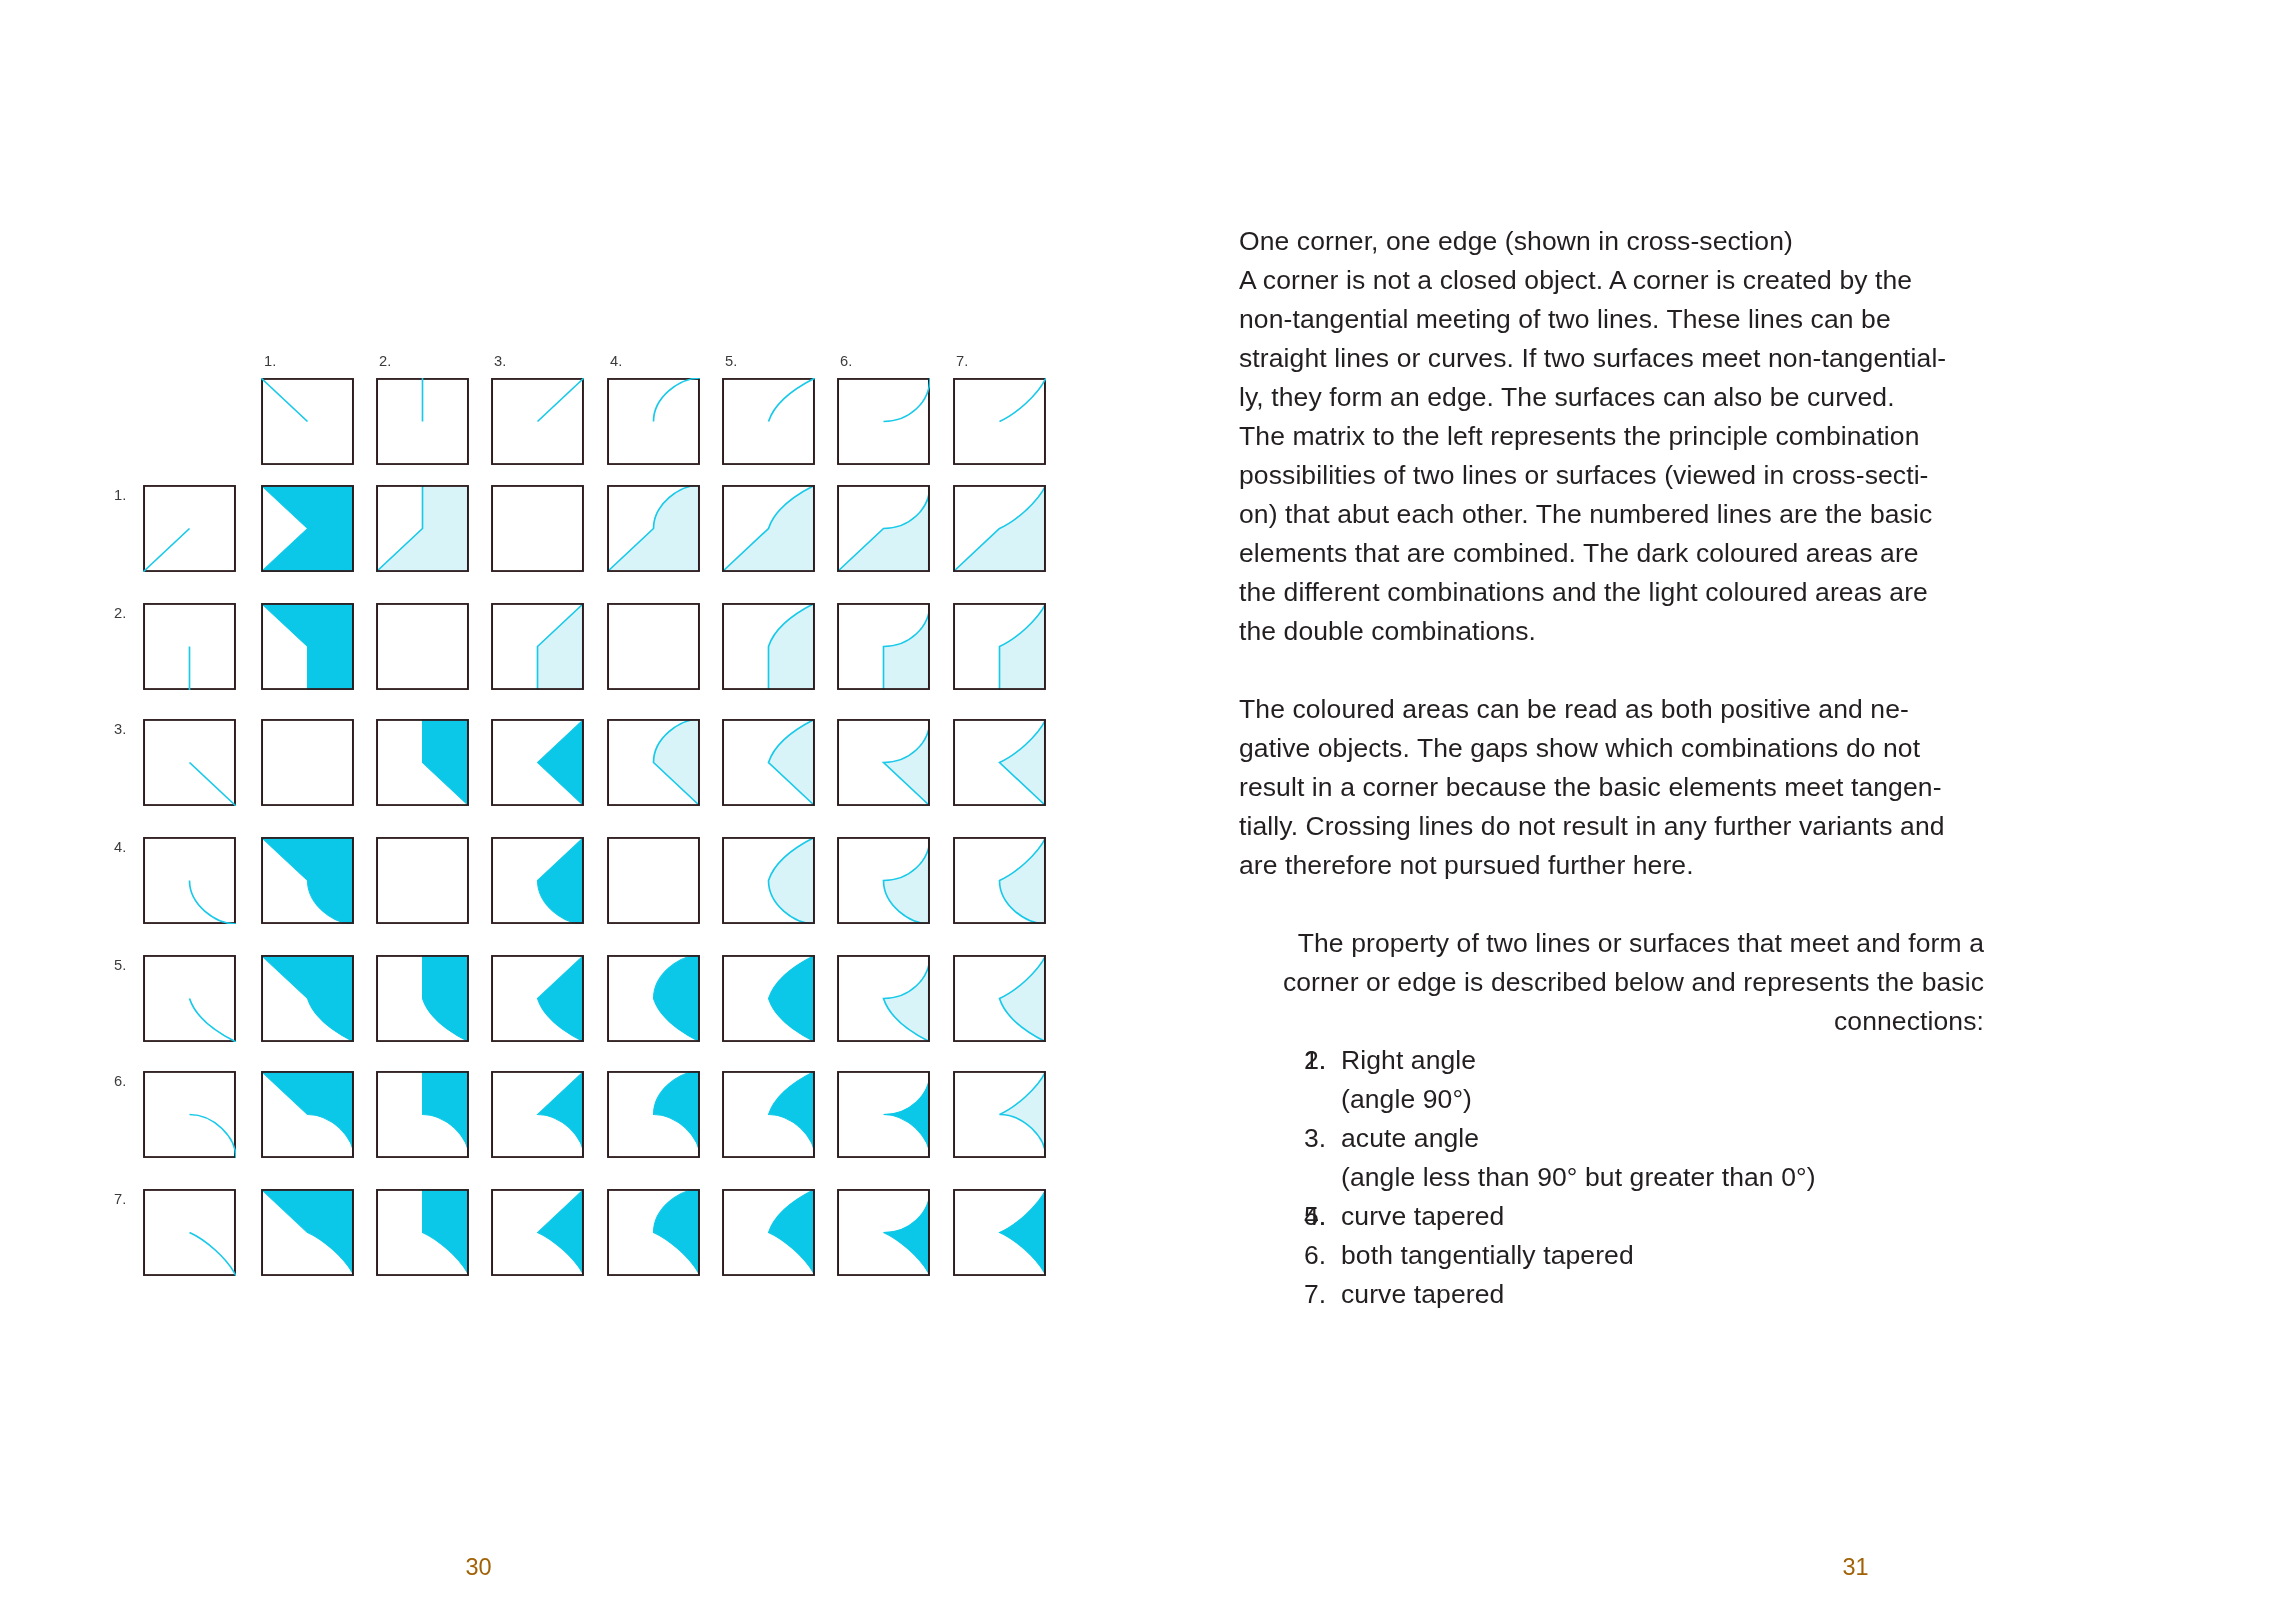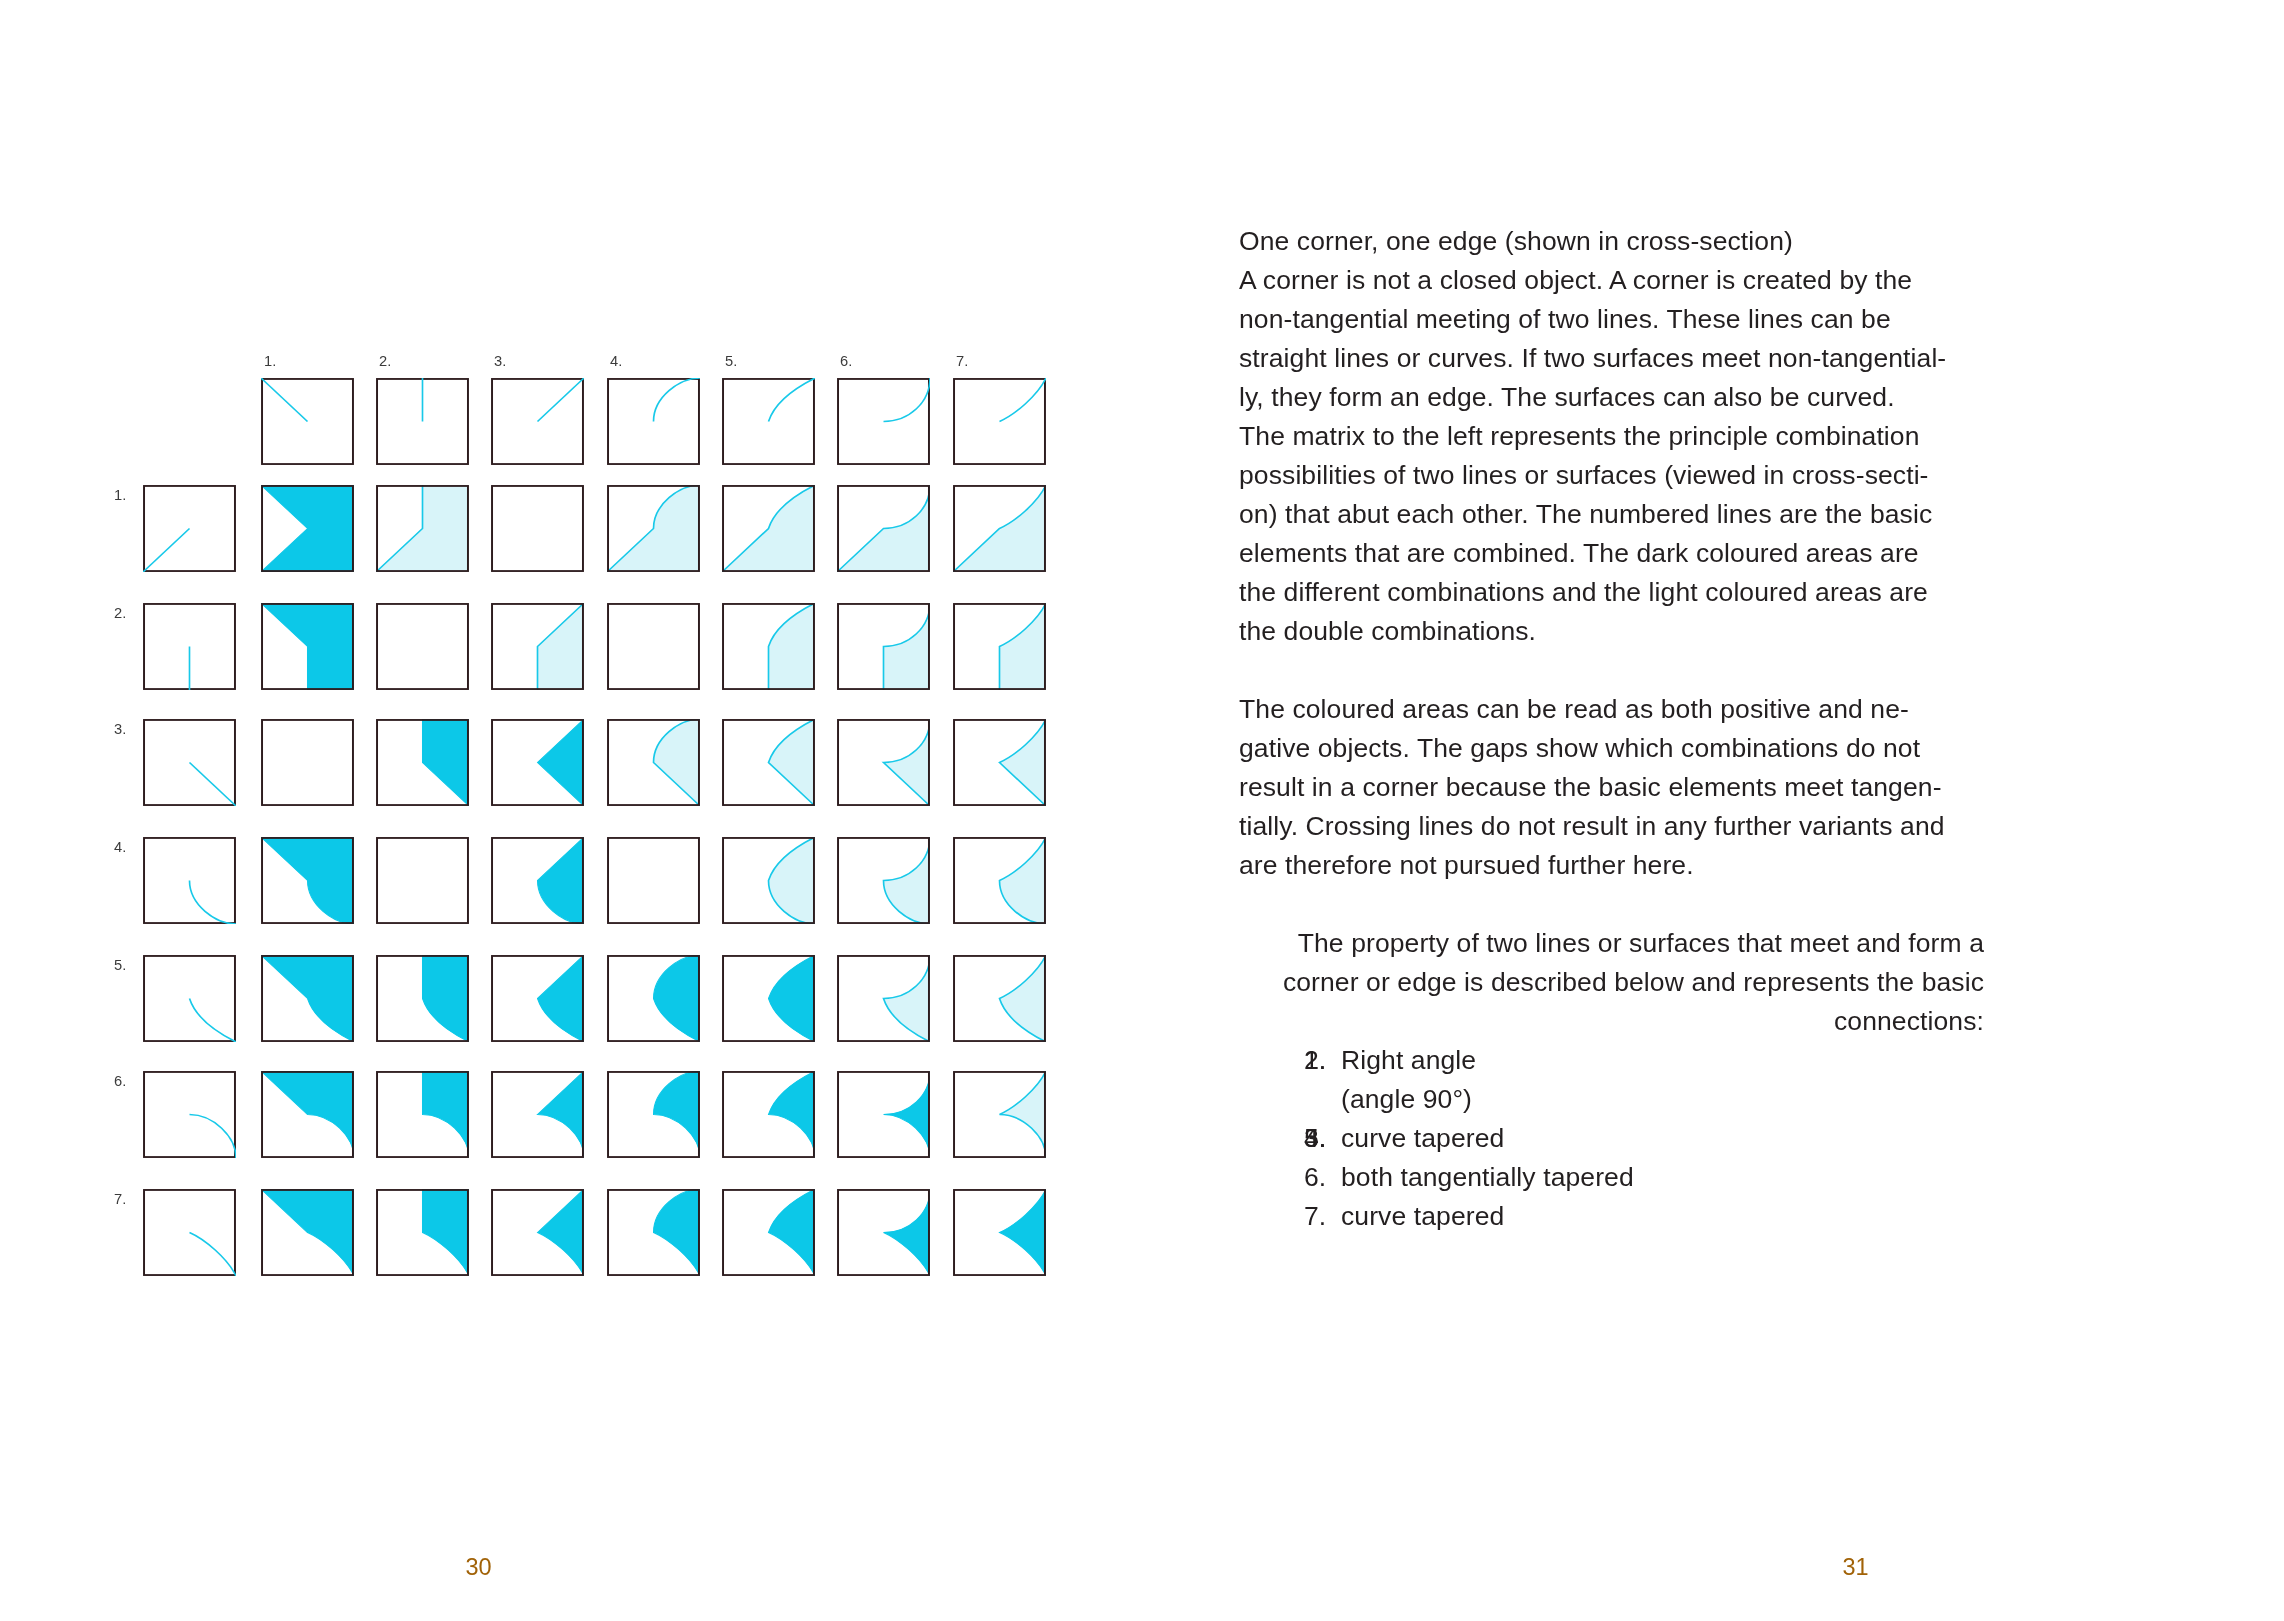--- a/index.html
+++ b/index.html
@@ -354,20 +354,22 @@
           <li>
             <span class="num">1.</span>
           </li>
           <li>
             <span class="num">2.</span>
             <span class="li-text">Right angle
 (angle 90°)</span>
           </li>
           <li>
             <span class="num">3.</span>
+            <span class="li-text">acute angle
+(angle less than 90° but greater than 0°)</span>
           </li>
           <li>
             <span class="num">4.</span>
           </li>
           <li>
             <span class="num">5.</span>
             <span class="li-text">curve tapered</span>
           </li>
           <li>
             <span class="num">6.</span>

